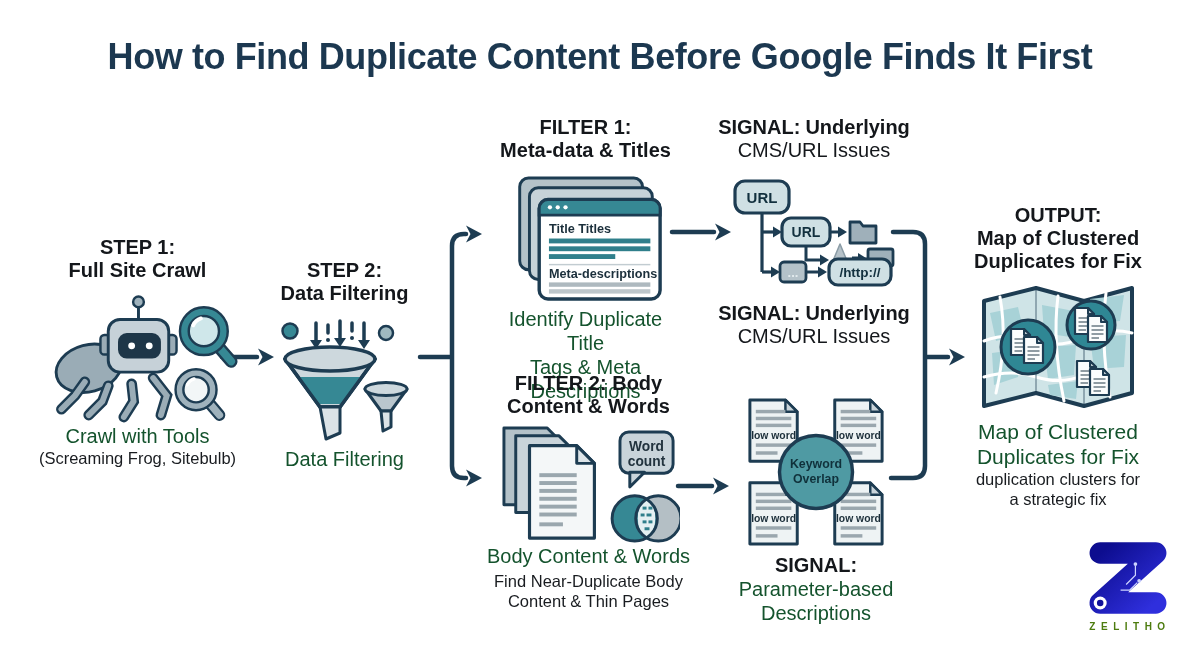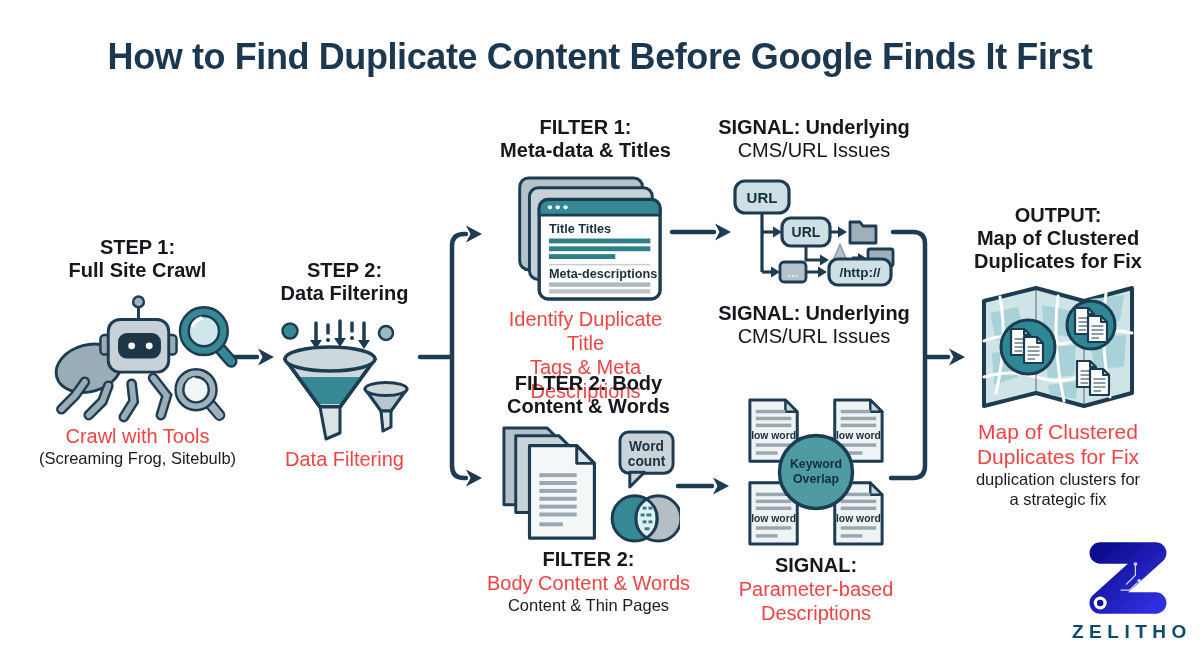--- a/index.html
+++ b/index.html
@@ -4,30 +4,30 @@
 <style>
   html,body{margin:0;padding:0;background:#ffffff;}
   .canvas{position:relative;width:1200px;height:670px;background:#ffffff;overflow:hidden;
           font-family:"Liberation Sans",sans-serif;color:#191c20;}
   .title{position:absolute;top:36px;left:0;width:100%;text-align:center;
          font-size:36px;font-weight:700;color:#1c3850;letter-spacing:-0.4px;}
   .node{position:absolute;text-align:center;}
   .nh{font-size:20px;font-weight:700;line-height:23px;color:#14171b;}
   .nh .reg{font-weight:700;}
   .gap{margin-left:5px;}
-  .cap{font-size:20px;line-height:24px;color:#ef4444;}
+  .cap{font-size:20px;line-height:24px;color:#14532d;}
   .cap-b{font-size:20px;line-height:23px;font-weight:700;color:#14171b;}
   .sub{font-size:16.5px;line-height:20px;color:#191c20;}
   .icon{display:block;margin:0 auto;}
   .mt4{margin-top:4px;} .mt6{margin-top:6px;} .mt8{margin-top:8px;}
   .mt10{margin-top:10px;} .mt14{margin-top:14px;} .mt16{margin-top:16px;}
   .connectors{position:absolute;left:0;top:0;pointer-events:none;}
   svg text{font-family:"Liberation Sans",sans-serif;}
-  .wordmark{margin-top:5px;font-size:19px;font-weight:700;letter-spacing:5.5px;
-            color:#0c4a6e;text-align:center;padding-left:4px;}
+  .wordmark{margin-top:5px;font-size:10px;font-weight:700;letter-spacing:5.5px;
+            color:#4d7c0f;text-align:center;padding-left:4px;}
 </style>
 </head>
 <body>
 
 <div class="canvas">
 
   <div class="title">How to Find Duplicate Content Before Google Finds It First</div>
 
   <svg class="connectors" width="1200" height="670" viewBox="0 0 1200 670">
     <g stroke="#1d3c52" stroke-width="4.5" fill="none" stroke-linecap="round" stroke-linejoin="round">
@@ -213,22 +213,22 @@
           <rect x="145" y="89" width="4" height="3"></rect>
             <rect x="151" y="89" width="5" height="3"></rect>
           <rect x="147" y="96" width="4" height="3"></rect>
             <rect x="153" y="96" width="4" height="3"></rect>
           <rect x="149" y="103" width="5" height="3"></rect>
         </g>
         <circle cx="163" cy="94" r="23" fill="none" stroke="#1d3c52" stroke-width="3"></circle>
         <circle cx="139" cy="94" r="23" fill="none" stroke="#1d3c52" stroke-width="3"></circle>
       </g>
     </svg>
-    <div class="cap-b mt4">FILTER 2:</div>
     <div class="cap">Body Content &amp; Words</div>
+    <div class="sub" style="margin-top:3px">Find Near-Duplicate Body</div>
     <div class="sub">Content &amp; Thin Pages</div>
   </div>
 
   <div class="node" id="n-signal2" style="left:736px;top:398px;width:160px;">
     <svg class="icon" width="148" height="148" viewBox="0 0 150 150">
       <defs>
         <g id="lowdoc">
           <path d="M0,0 h36 l12,12 v50 h-48 z" fill="#eef3f4" stroke="#1d3c52" stroke-width="3" stroke-linejoin="round"></path>
           <path d="M36,0 l12,12 h-12 z" fill="#c9d4da" stroke="#1d3c52" stroke-width="2.5" stroke-linejoin="round"></path>
           <rect x="6" y="10" width="30" height="3.5" fill="#9aa7ae"></rect>

